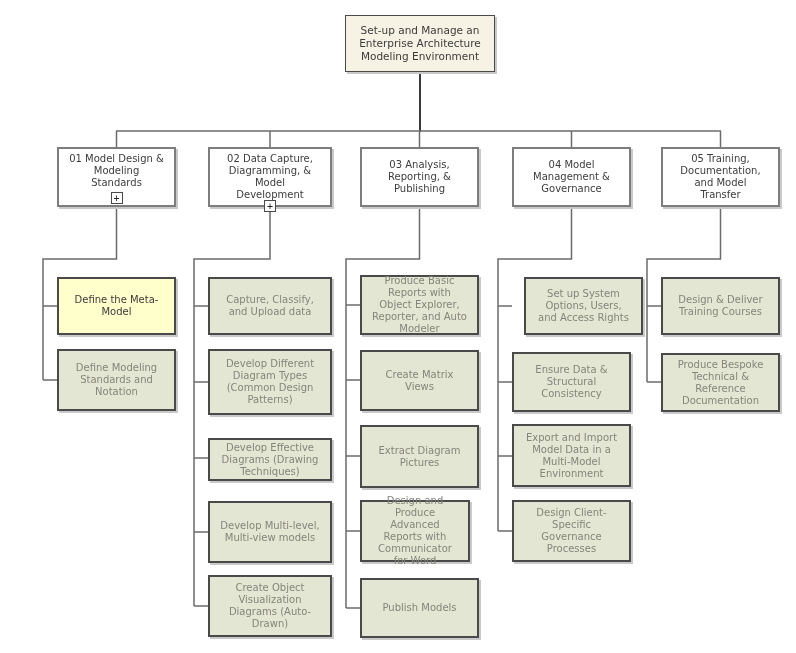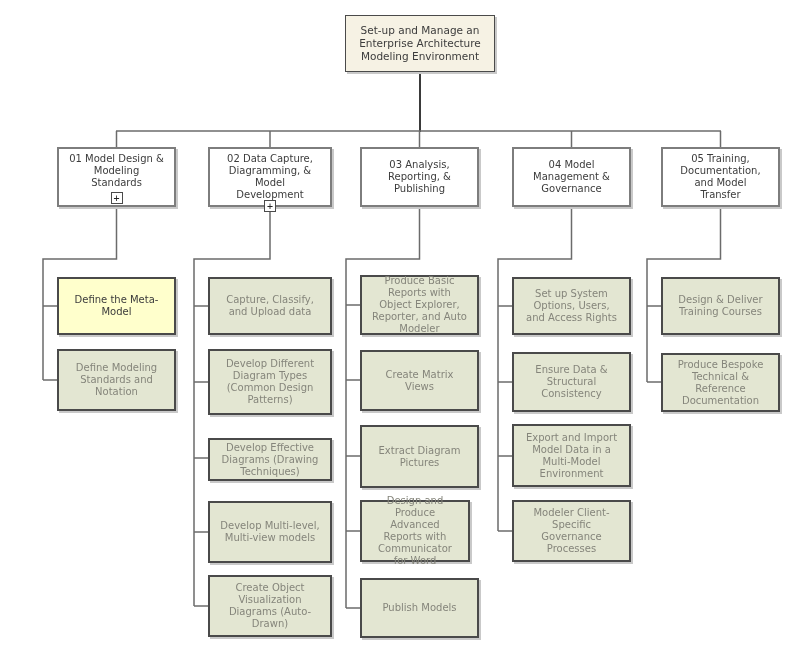--- a/index.html
+++ b/index.html
@@ -154,31 +154,31 @@
   <div class="node task" style="left:360px;top:425px;width:119px;height:63px">
     <span class="lbl">Extract Diagram Pictures</span>
   </div>
   <div class="node task" style="left:360px;top:500px;width:110px;height:62px">
     <span class="lbl">Design and Produce Advanced Reports with Communicator for Word</span>
   </div>
   <div class="node task" style="left:360px;top:578px;width:119px;height:60px">
     <span class="lbl">Publish Models</span>
   </div>
 
-  <div class="node task" style="left:512px;top:277px;width:119px;height:58px">
+  <div class="node task" style="left:524px;top:277px;width:119px;height:58px">
     <span class="lbl">Set up System Options, Users, and Access Rights</span>
   </div>
   <div class="node task" style="left:512px;top:352px;width:119px;height:60px">
     <span class="lbl">Ensure Data &amp; Structural Consistency</span>
   </div>
   <div class="node task" style="left:512px;top:424px;width:119px;height:63px">
     <span class="lbl">Export and Import Model Data in a Multi-Model Environment</span>
   </div>
   <div class="node task" style="left:512px;top:500px;width:119px;height:62px">
-    <span class="lbl">Modeler Client-Specific Governance Processes</span>
+    <span class="lbl">Design Client-Specific Governance Processes</span>
   </div>
 
   <div class="node task" style="left:661px;top:277px;width:119px;height:58px">
     <span class="lbl">Design &amp; Deliver Training Courses</span>
   </div>
   <div class="node task" style="left:661px;top:353px;width:119px;height:59px">
     <span class="lbl">Produce Bespoke Technical &amp; Reference Documentation</span>
   </div>
 
 </div>

